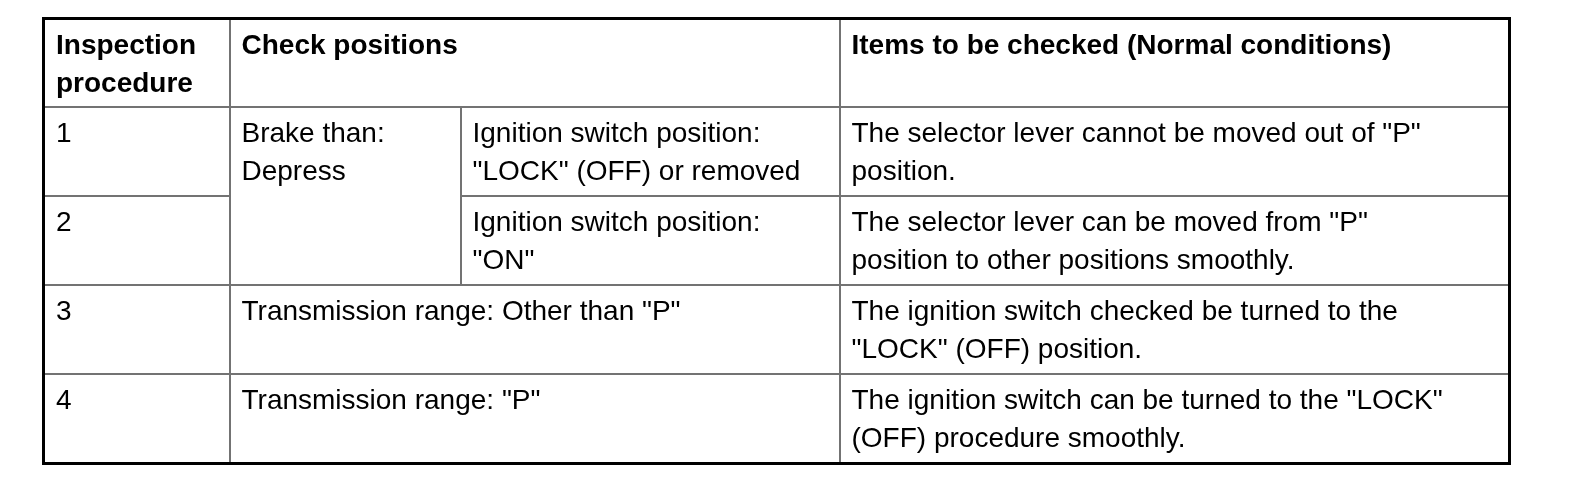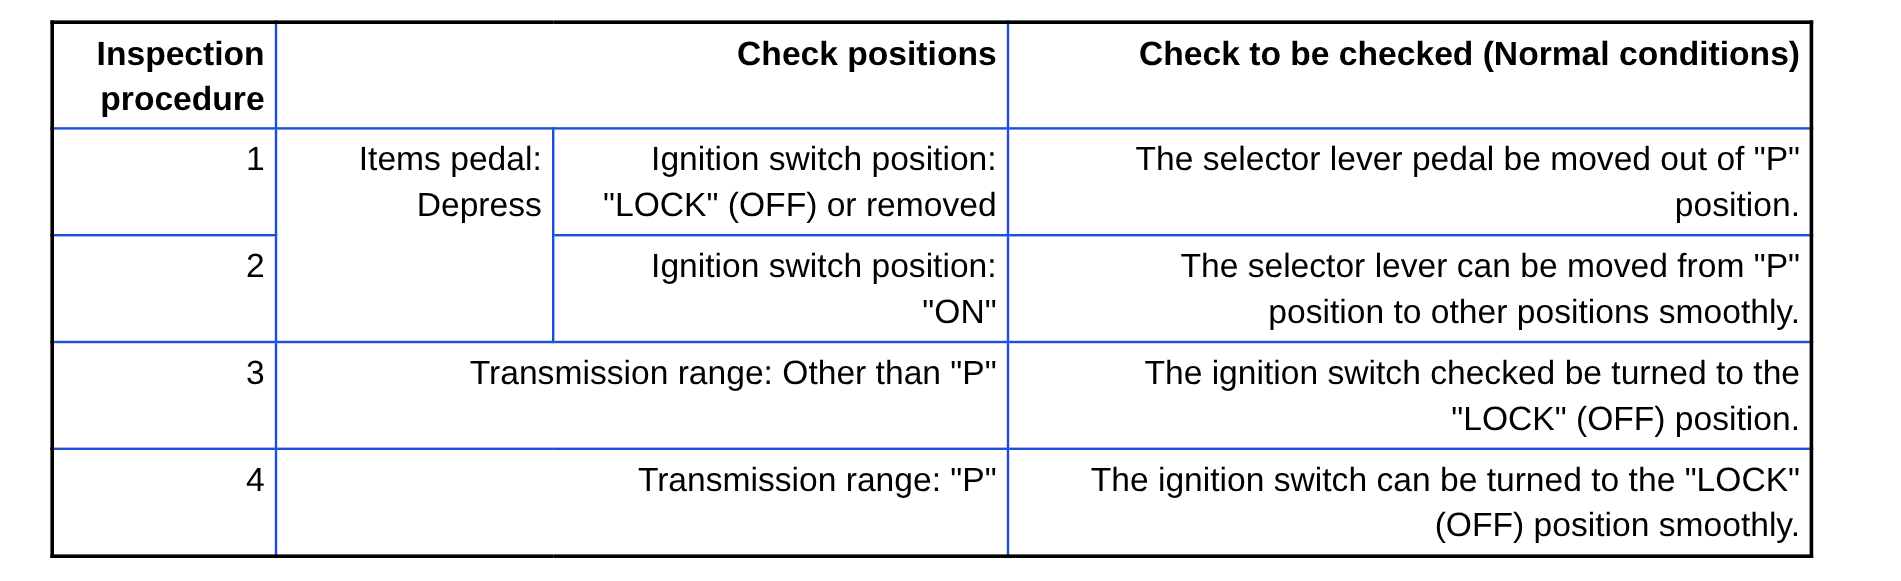--- a/index.html
+++ b/index.html
@@ -22,23 +22,23 @@
     position: absolute;
     left: 42px;
     top: 17px;
     width: 1466px;
     border-collapse: collapse;
     table-layout: fixed;
     border: 3px solid #000000;
   }
   table.inspection-table th,
   table.inspection-table td {
-    border: 2px solid #1d4ed8;
+    border: 2px solid #737373;
     vertical-align: top;
-    text-align: right;
+    text-align: left;
     padding: 6px 8px 4px 11px;
     font-size: 28px;
     line-height: 38px;
     white-space: pre-line;
     overflow: hidden;
     font-weight: normal;
   }
   table.inspection-table th {
     font-weight: bold;
   }
@@ -54,30 +54,30 @@
       <col style="width:186px">
       <col style="width:231px">
       <col style="width:379px">
       <col style="width:670px">
     </colgroup>
     <tbody>
       <tr class="header-row">
         <th>Inspection
 procedure</th>
         <th colspan="2">Check positions</th>
-        <th>Check to be checked (Normal conditions)</th>
+        <th>Items to be checked (Normal conditions)</th>
       </tr>
 
       <tr class="body-row">
         <td>1</td>
-        <td rowspan="2">Items pedal:
+        <td rowspan="2">Brake than:
 Depress</td>
         <td>Ignition switch position:
 "LOCK" (OFF) or removed</td>
-        <td>The selector lever pedal be moved out of "P"
+        <td>The selector lever cannot be moved out of "P"
 position.</td>
       </tr>
 
       <tr class="body-row">
         <td>2</td>
         <td>Ignition switch position:
 "ON"</td>
         <td>The selector lever can be moved from "P"
 position to other positions smoothly.</td>
       </tr>
@@ -86,17 +86,17 @@
         <td>3</td>
         <td colspan="2">Transmission range: Other than "P"</td>
         <td>The ignition switch checked be turned to the
 "LOCK" (OFF) position.</td>
       </tr>
 
       <tr class="body-row">
         <td>4</td>
         <td colspan="2">Transmission range: "P"</td>
         <td>The ignition switch can be turned to the "LOCK"
-(OFF) position smoothly.</td>
+(OFF) procedure smoothly.</td>
       </tr>
     </tbody>
   </table>
 </div>
 
 </body></html>

